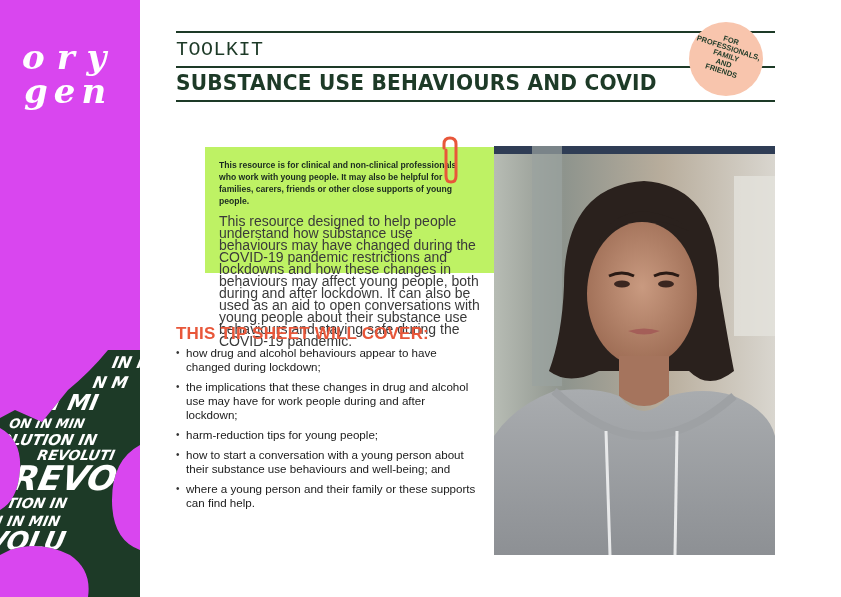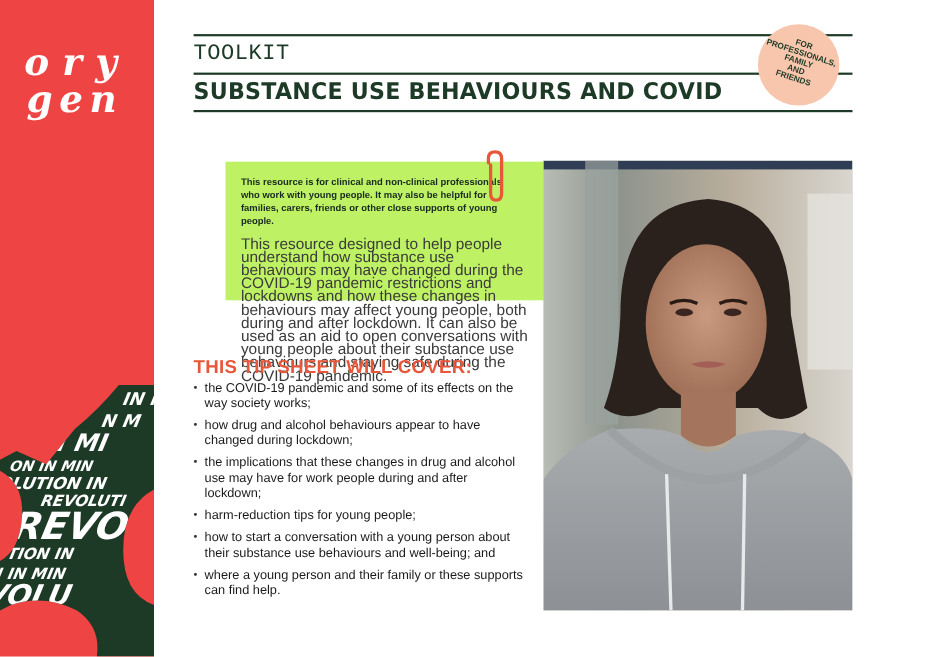--- a/index.html
+++ b/index.html
@@ -1,19 +1,19 @@
 <!DOCTYPE html>
 <html><head>
 <meta charset="utf-8">
 <style>
   * { box-sizing: border-box; margin: 0; padding: 0; }
   html, body { width: 841px; height: 597px; background: #ffffff; overflow: hidden; }
   body { position: relative; font-family: "Liberation Sans", sans-serif; color: #1d3a27; }
 
-  .sidebar { position: absolute; left: 0; top: 0; width: 140px; height: 597px; background: #ef4444; overflow: hidden; }
+  .sidebar { position: absolute; left: 0; top: 0; width: 140px; height: 597px; background: #d946ef; overflow: hidden; }
   .logo { position: absolute; left: 22px; top: 40px; width: 100px; height: 80px; }
   .logo-line { display: block; font-family: "DejaVu Serif", serif; font-style: italic; color: #fff; font-size: 34px; letter-spacing: 12px; line-height: 34px; font-weight: bold; }
   .logo-line.l2 { letter-spacing: 6px; margin-left: 2px; }
 
   .pattern { position: absolute; left: 0; top: 350px; width: 140px; height: 247px; }
   .pattern svg { display: block; }
 
   .rule { position: absolute; left: 176px; width: 599px; height: 1.5px; background: #1d3a27; }
   .eyebrow { position: absolute; left: 176px; top: 38px; font-size: 20px; letter-spacing: 0.5px; color: #1d3a27; font-family: Liberation Mono, monospace; }
   .title { position: absolute; left: 176px; top: 71px; font-size: 21px; font-weight: bold; color: #1d3a27; letter-spacing: 0.2px; font-family: "DejaVu Sans", sans-serif; transform: scaleX(0.96); transform-origin: left; }
@@ -93,21 +93,20 @@
 </div>
 
 <div class="clip">
   <svg width="22" height="48" viewBox="0 0 22 48">
     <path d="M 6 14 L 6 40 Q 6 46 11 46 Q 16 46 16 40 L 16 8 Q 16 2 10 2 Q 4 2 4 8 L 4 12" fill="none" stroke="#e8573a" stroke-width="3" stroke-linecap="round"></path>
   </svg>
 </div>
 
 <h2 class="cover-heading">THIS TIP SHEET WILL COVER:</h2>
 <ul class="cover-list">
-  <li>the COVID-19 pandemic and some of its effects on the way society works;</li>
   <li>how drug and alcohol behaviours appear to have changed during lockdown;</li>
   <li>the implications that these changes in drug and alcohol use may have for work people during and after lockdown;</li>
   <li>harm-reduction tips for young people;</li>
   <li>how to start a conversation with a young person about their substance use behaviours and well-being; and</li>
   <li>where a young person and their family or these supports can find help.</li>
 </ul>
 
 <div class="photo" title="Portrait of a young woman with shoulder-length dark hair wearing a grey hoodie">
   <svg width="281" height="409" viewBox="0 0 281 409">
     <defs>

